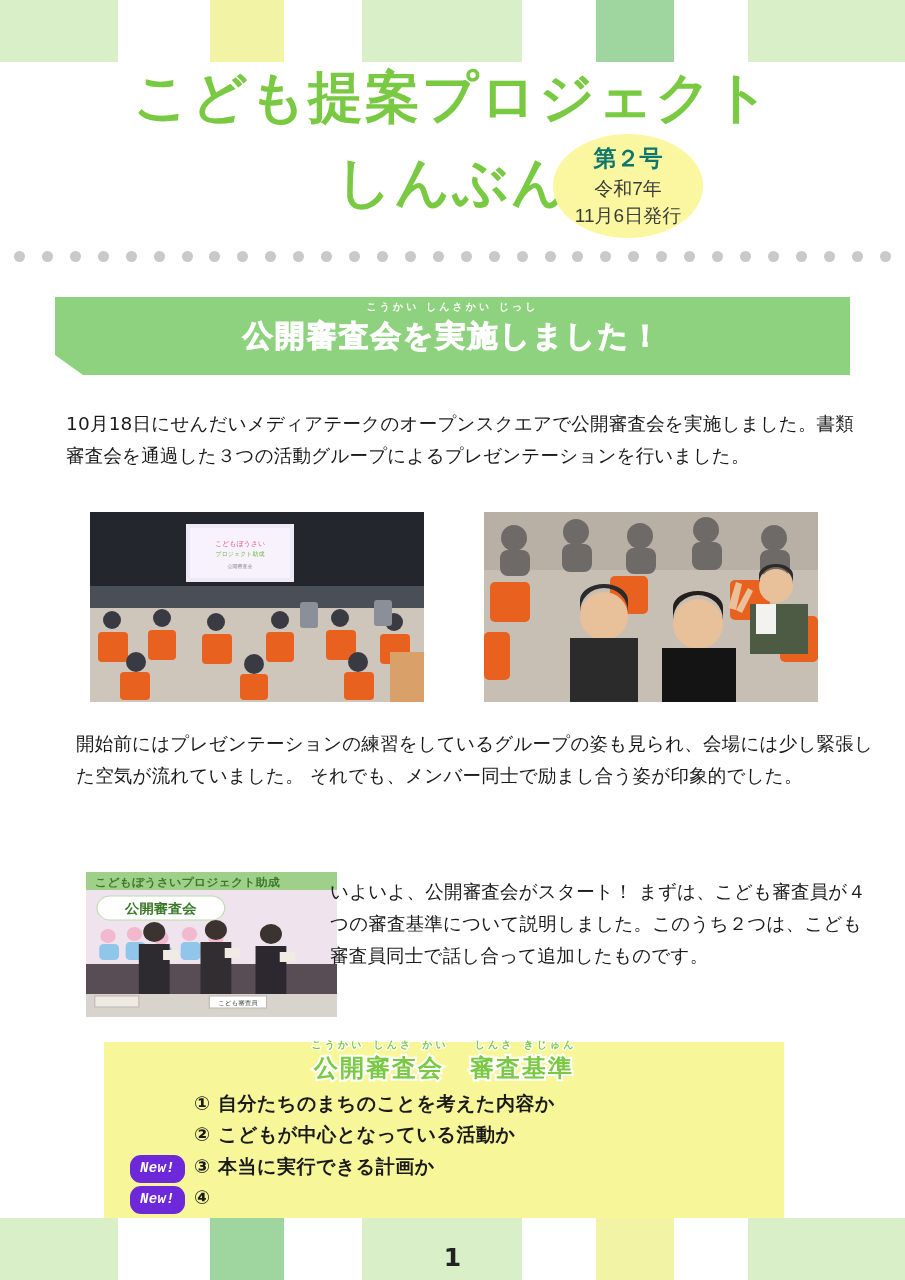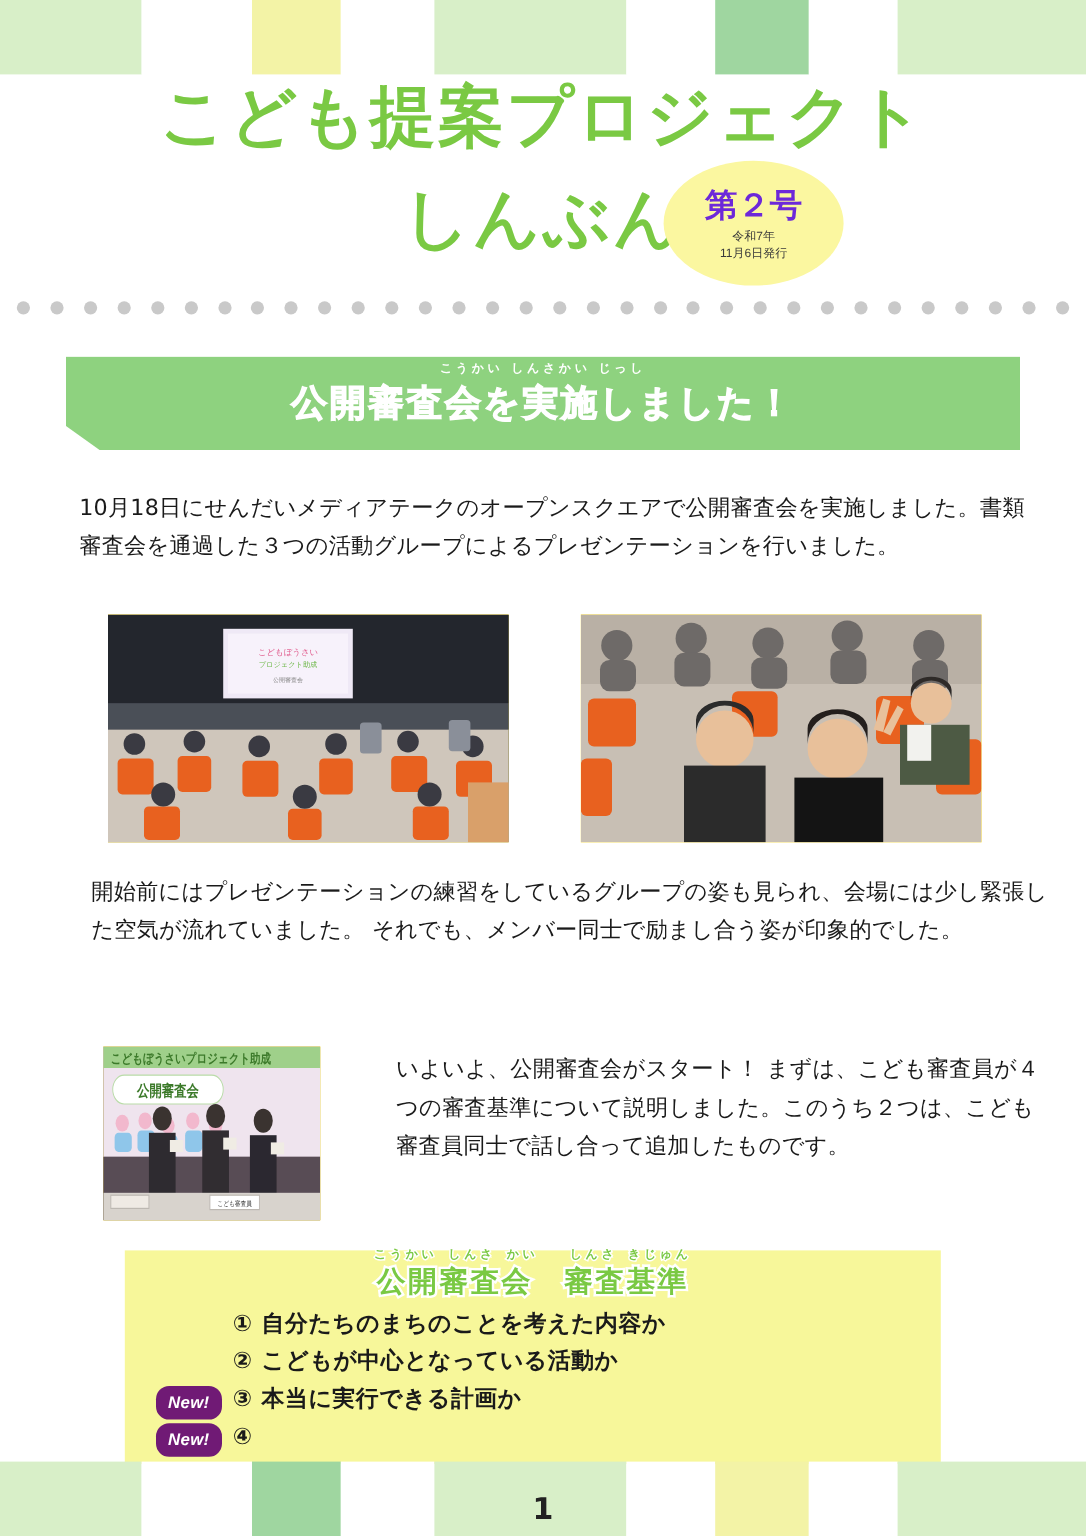--- a/index.html
+++ b/index.html
@@ -61,26 +61,26 @@
     display: flex;
     flex-direction: column;
     align-items: center;
     justify-content: center;
     text-align: center;
     color: #333;
   }
   .issue-badge .issue-no {
     font-family: "DejaVu Sans", sans-serif;
     font-weight: bold;
-    font-size: 27px;
-    color: #6d28d9;
+    font-size: 23px;
+    color: #0f766e;
     margin-bottom: 2px;
   }
   .issue-badge .issue-date {
-    font-size: 10px;
+    font-size: 19px;
     line-height: 1.4;
     color: #3a3a3a;
   }
 
   
   .dot-rule {
     position: absolute;
     top: 250px;
     left: 14px;
     width: 877px;
@@ -142,25 +142,25 @@
     letter-spacing: 0.2px;
   }
   #para1 { top: 408px; left: 66px; width: 790px; }
   #para2 { top: 728px; left: 76px; width: 800px; }
   #para3 { top: 876px; left: 330px; width: 540px; }
 
   
   .photo {
     position: absolute;
     overflow: hidden;
-    background: #fde047;
+    background: #0369a1;
   }
   #photo1 { top: 512px; left: 90px; width: 334px; height: 190px; }
   #photo2 { top: 512px; left: 484px; width: 334px; height: 190px; }
-  #photo3 { top: 872px; left: 86px; width: 181px; height: 145px; }
+  #photo3 { top: 872px; left: 86px; width: 251px; height: 145px; }
   .photo svg { display: block; width: 100%; height: 100%; }
 
   
   .criteria {
     position: absolute;
     top: 1042px;
     left: 104px;
     width: 680px;
     height: 178px;
     background: #f7f79a;
@@ -196,23 +196,23 @@
   }
   .criteria-item .num {
     position: absolute;
     left: 64px;
     top: 0;
   }
   .new-tag {
     position: absolute;
     left: 0;
     top: 4px;
-    background: #701a75;
+    background: #6d28d9;
     color: #ffffff;
-    font-family: Liberation Sans, sans-serif;
+    font-family: Liberation Mono, monospace;
     font-style: italic;
     font-weight: bold;
     font-size: 14px;
     padding: 2px 10px 3px 10px;
     border-radius: 11px;
     letter-spacing: 0.3px;
   }
 
   
   .page-no {

